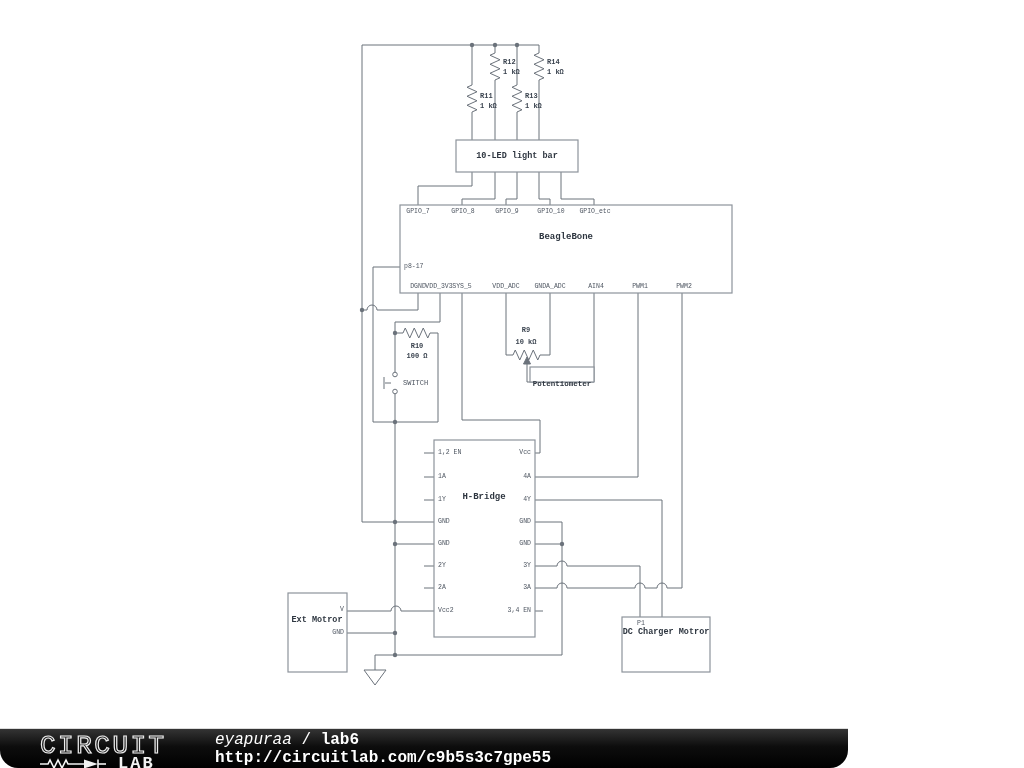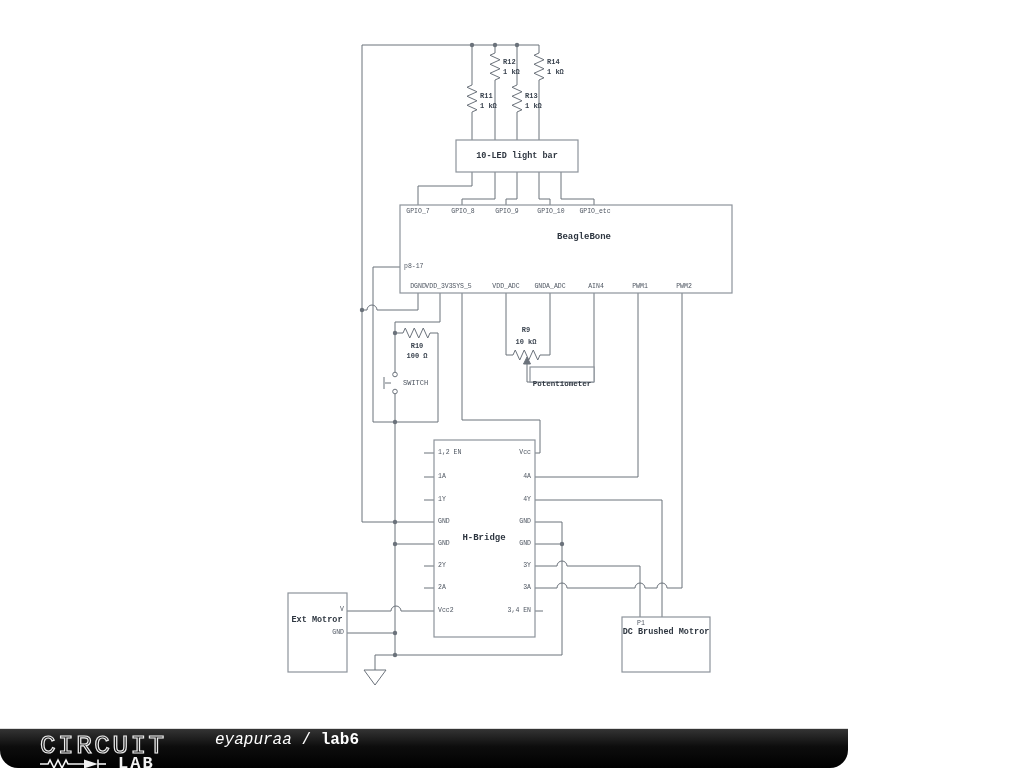--- a/index.html
+++ b/index.html
@@ -155,40 +155,40 @@
   <div class="lbl l rlab" style="left:525px; top:106px;">1 kΩ</div>
   <div class="lbl l rlab" style="left:547px; top:62px;">R14</div>
   <div class="lbl l rlab" style="left:547px; top:72px;">1 kΩ</div>
   <div class="lbl c rlab" style="left:417px; top:346px;">R10</div>
   <div class="lbl c rlab" style="left:417px; top:356px;">100 Ω</div>
   <div class="lbl c rlab" style="left:526px; top:330px;">R9</div>
   <div class="lbl c rlab" style="left:526px; top:342px;">10 kΩ</div>
 
   <div class="lbl c name" style="left:517px; top:156px; font-size:8.5px;">10-LED light bar</div>
 
-  <div class="lbl c name" style="left:584px; top:237px;">BeagleBone</div>
+  <div class="lbl c name" style="left:566px; top:237px;">BeagleBone</div>
   <div class="lbl c tiny" style="left:418px; top:212px;">GPIO_7</div>
   <div class="lbl c tiny" style="left:463px; top:212px;">GPIO_8</div>
   <div class="lbl c tiny" style="left:507px; top:212px;">GPIO_9</div>
   <div class="lbl c tiny" style="left:551px; top:212px;">GPIO_10</div>
   <div class="lbl c tiny" style="left:595px; top:212px;">GPIO_etc</div>
   <div class="lbl l tiny" style="left:404px; top:267px;">p8-17</div>
   <div class="lbl c tiny" style="left:418px; top:287px;">DGND</div>
   <div class="lbl c tiny" style="left:439px; top:287px;">VDD_3V3</div>
   <div class="lbl c tiny" style="left:462px; top:287px;">SYS_5</div>
   <div class="lbl c tiny" style="left:506px; top:287px;">VDD_ADC</div>
   <div class="lbl c tiny" style="left:550px; top:287px;">GNDA_ADC</div>
   <div class="lbl c tiny" style="left:596px; top:287px;">AIN4</div>
   <div class="lbl c tiny" style="left:640px; top:287px;">PWM1</div>
   <div class="lbl c tiny" style="left:684px; top:287px;">PWM2</div>
 
   <div class="lbl l" style="left:403px; top:383px;">SWITCH</div>
   <div class="lbl c potname" style="left:562px; top:385px;">Potentiometer</div>
 
-  <div class="lbl c name" style="left:484px; top:538px;">H-Bridge</div>
+  <div class="lbl c name" style="left:484px; top:497px;">H-Bridge</div>
   <div class="lbl l tiny" style="left:438px; top:453px;">1,2 EN</div>
   <div class="lbl l tiny" style="left:438px; top:477px;">1A</div>
   <div class="lbl l tiny" style="left:438px; top:500px;">1Y</div>
   <div class="lbl l tiny" style="left:438px; top:522px;">GND</div>
   <div class="lbl l tiny" style="left:438px; top:544px;">GND</div>
   <div class="lbl l tiny" style="left:438px; top:566px;">2Y</div>
   <div class="lbl l tiny" style="left:438px; top:588px;">2A</div>
   <div class="lbl l tiny" style="left:438px; top:611px;">Vcc2</div>
   <div class="lbl r tiny" style="left:531px; top:453px;">Vcc</div>
   <div class="lbl r tiny" style="left:531px; top:477px;">4A</div>
@@ -197,29 +197,30 @@
   <div class="lbl r tiny" style="left:531px; top:544px;">GND</div>
   <div class="lbl r tiny" style="left:531px; top:566px;">3Y</div>
   <div class="lbl r tiny" style="left:531px; top:588px;">3A</div>
   <div class="lbl r tiny" style="left:531px; top:611px;">3,4 EN</div>
 
   <div class="lbl c name" style="left:317px; top:620px; font-size:8.5px;">Ext Motror</div>
   <div class="lbl r tiny" style="left:344px; top:610px;">V</div>
   <div class="lbl r tiny" style="left:344px; top:633px;">GND</div>
 
   <div class="lbl l tiny" style="left:637px; top:624px;">P1</div>
-  <div class="lbl c name" style="left:666px; top:632px; font-size:8.5px;">DC Brushed Motror</div>
+  <div class="lbl c name" style="left:666px; top:632px; font-size:8.5px;">DC Charger Motror</div>
 
   <div id="footer">
     <div id="logo-circuit">CIRCUIT</div>
     <svg id="logo-symbol-row" width="80" height="12" viewBox="0 0 80 12">
       <g stroke="#f2f2f2" stroke-width="1.6" fill="none">
         <path d="M0,6 H8 l2,-4 l4,8 l4,-8 l4,8 l4,-8 l2,4 H44"></path>
         <path d="M58,6 H66"></path>
         <path d="M58,1.5 V10.5"></path>
       </g>
       <path d="M44,1.5 L58,6 L44,10.5 Z" fill="#f2f2f2"></path>
     </svg>
     <div id="logo-lab">LAB</div>
   </div>
   <div id="footer-title"><span class="author">eyapuraa</span><span> / </span><span class="project">lab6</span></div>
+  <div id="footer-url">http://circuitlab.com/c9b5s3c7gpe55</div>
 
 </div>
 
 </body></html>

